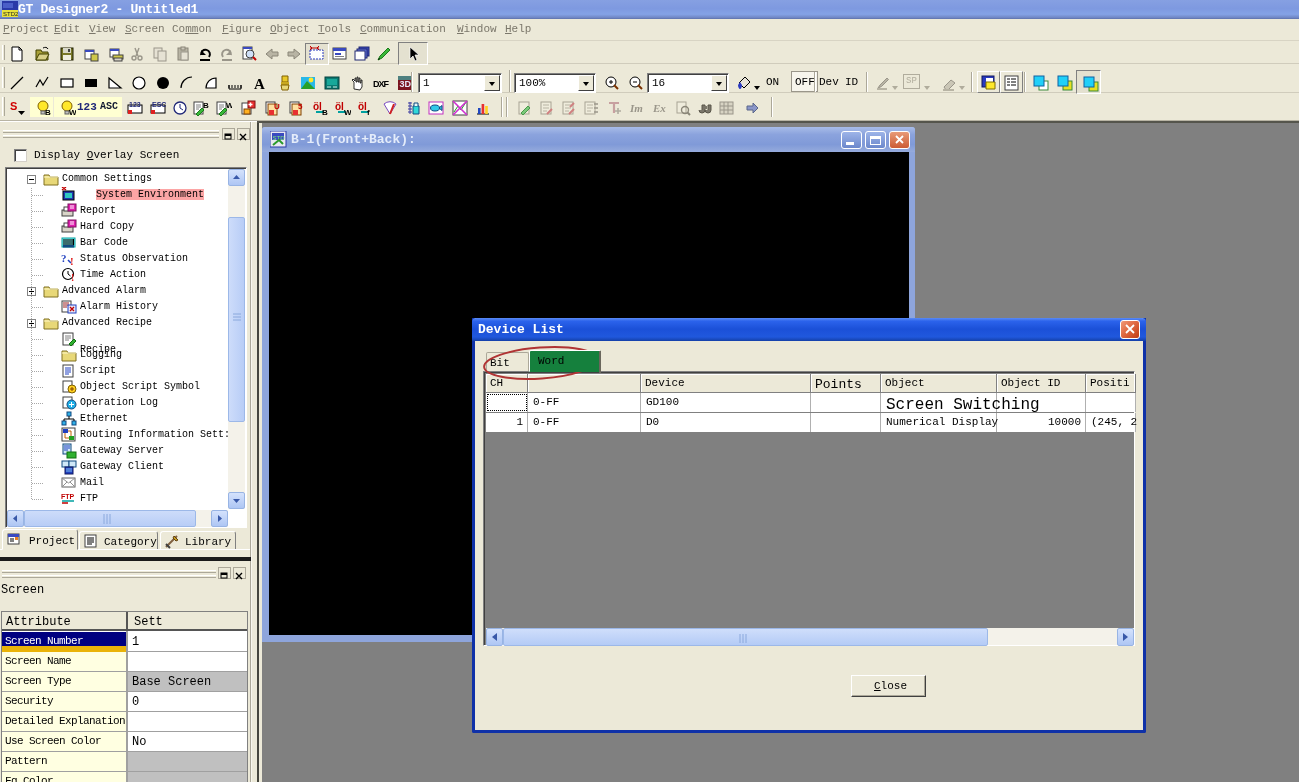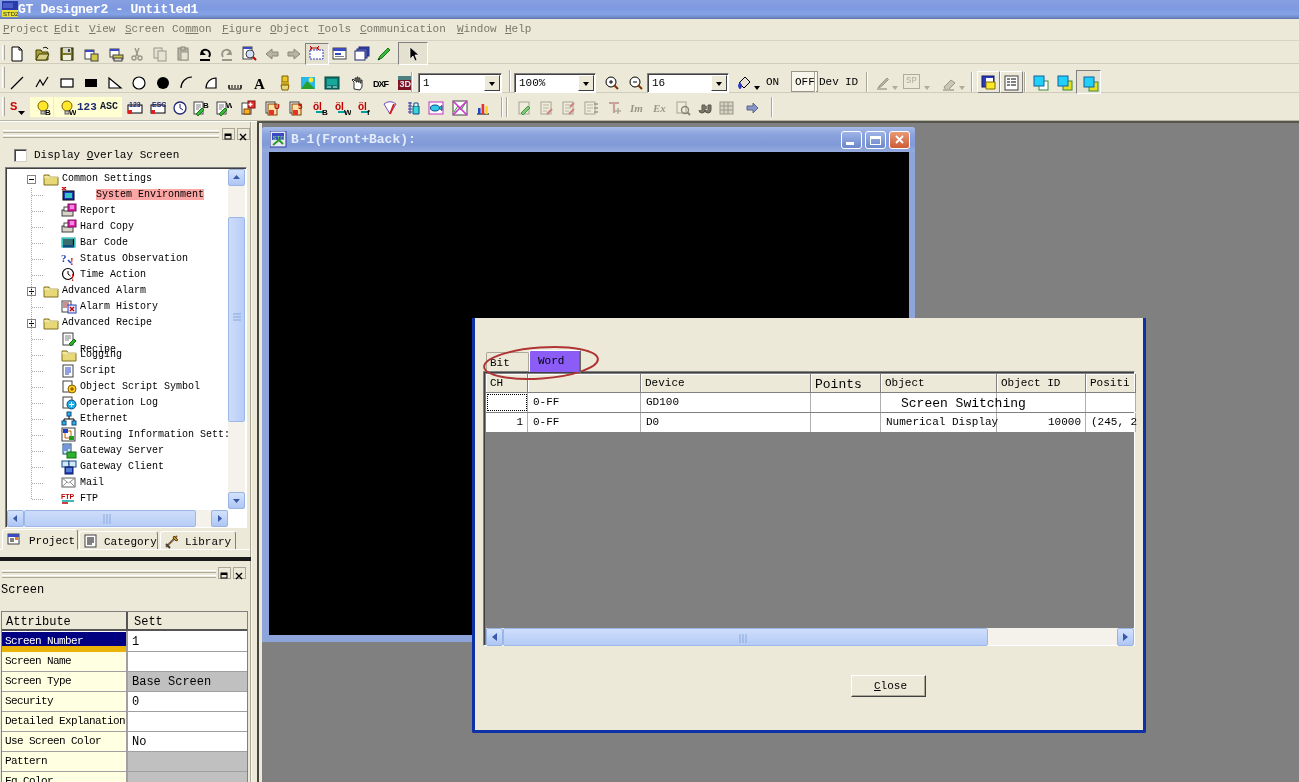--- a/index.html
+++ b/index.html
@@ -894,24 +894,30 @@
     </div>
     <div class="abs" style="left:0;top:160px;width:124px;height:20px;background:#ffffe1;border-bottom:1px solid #a0a0a0;">
       <div class="abs mono" style="left:3px;top:3px;font-size:11px;letter-spacing:-0.6px;color:#000;white-space:nowrap;overflow:hidden;width:120px;">Fg Color</div>
     </div>
     <div class="abs" style="left:126px;top:160px;width:119px;height:20px;background:#c0c0c0;border-bottom:1px solid #a0a0a0;">
       <div class="abs mono" style="left:4px;top:3px;font-size:12px;color:#000;"></div>
     </div>
     <div class="abs" style="left:124px;top:19px;width:2px;height:152px;background:#a0a0a0;"></div>
   </div>
 <div class="abs" style="left:472px;top:318px;width:674px;height:415px;background:#ece9d8;border:3px solid #0f31a8;border-top:none;border-radius:0 0 2px 2px;">
+    <div class="abs" style="left:-3px;top:0px;width:674px;height:23px;background:linear-gradient(180deg,#5a8af4 0%,#2b63ec 14%,#1b50d8 48%,#2058dd 82%,#1440a8 100%);border-radius:4px 4px 0 0;">
+ <div class="abs mono" style="left:6px;top:4px;font-size:13px;font-weight:bold;color:#fff;">Device List</div>
+ <div class="abs" style="left:648px;top:2px;width:20px;height:19px;background:linear-gradient(135deg,#f09a7a,#e06a42 45%,#c03a12);border:1px solid #fff;border-radius:3px;"><svg width="18" height="17">
+          <path d="M5 4l8 8M13 4l-8 8" stroke="#fff" stroke-width="1.8"></path>
+        </svg></div>
+</div>
 <div class="abs" style="left:11px;top:34px;width:43px;height:20px;background:#ece9d8;border:1px solid #aca899;border-bottom:none;border-radius:2px 2px 0 0;">
  <div class="abs mono" style="left:3px;top:4px;font-size:11px;color:#000;">Bit</div>
     </div>
-<div class="abs" style="left:54px;top:32px;width:52px;height:22px;background:#8b5cf6;border:1px solid;border-color:#fff #808080 transparent #fff;border-radius:2px 2px 0 0;z-index:2;">
+<div class="abs" style="left:54px;top:32px;width:72px;height:22px;background:#15803d;border:1px solid;border-color:#fff #808080 transparent #fff;border-radius:2px 2px 0 0;z-index:2;">
  <div class="abs mono" style="left:8px;top:4px;font-size:11px;color:#000;">Word</div>
       <div class="abs" style="right:-1px;top:0;width:2px;height:22px;background:#6a675c;"></div>
     </div>
 <div class="abs" style="left:8px;top:53px;width:652px;height:275px;background:#808080;border:1px solid;border-color:#808080 #fff #fff #808080;box-shadow:inset 1px 1px 0 #404040;">
       <div class="abs" style="left:2px;top:2px;width:648px;height:19px;background:#ece9d8;">
         <div class="abs" style="left:0px;top:0;width:42px;height:19px;border-right:1px solid #808080;border-bottom:1px solid #808080;box-shadow:inset 1px 1px 0 #fff;">
           <div class="abs mono" style="left:4px;top:3px;font-size:11px;color:#000;">CH</div>
         </div>
         <div class="abs" style="left:42px;top:0;width:113px;height:19px;border-right:1px solid #808080;border-bottom:1px solid #808080;box-shadow:inset 1px 1px 0 #fff;">
           <div class="abs mono" style="left:4px;top:3px;font-size:11px;color:#000;"></div>
@@ -939,21 +945,21 @@
         <div class="abs" style="left:42px;top:0;width:113px;height:19px;border-right:1px solid #b0b0b0;">
           <div class="abs mono" style="left:5px;top:3px;font-size:11px;color:#000;white-space:nowrap;">0-FF</div>
         </div>
         <div class="abs" style="left:155px;top:0;width:170px;height:19px;border-right:1px solid #b0b0b0;">
           <div class="abs mono" style="left:5px;top:3px;font-size:11px;color:#000;white-space:nowrap;">GD100</div>
         </div>
         <div class="abs" style="left:325px;top:0;width:70px;height:19px;border-right:1px solid #b0b0b0;">
           <div class="abs mono" style="left:5px;top:3px;font-size:11px;color:#000;white-space:nowrap;"></div>
         </div>
         <div class="abs" style="left:395px;top:0;width:116px;height:19px;border-right:1px solid #b0b0b0;">
-          <div class="abs mono" style="left:20px;top:3px;font-size:13px;color:#000;white-space:nowrap;">Screen Switching</div>
+          <div class="abs mono" style="left:5px;top:3px;font-size:16px;color:#000;white-space:nowrap;">Screen Switching</div>
         </div>
         <div class="abs" style="left:511px;top:0;width:89px;height:19px;border-right:1px solid #b0b0b0;">
           <div class="abs mono" style="left:5px;top:3px;font-size:11px;color:#000;white-space:nowrap;"></div>
         </div>
         <div class="abs" style="left:600px;top:0;width:50px;height:19px;border-right:1px solid #b0b0b0;">
           <div class="abs mono" style="left:5px;top:3px;font-size:11px;color:#000;white-space:nowrap;"></div>
         </div>
       </div>
       <div class="abs" style="left:2px;top:41px;width:648px;height:20px;background:#fff;border-bottom:1px solid #808080;">
         <div class="abs" style="left:0px;top:0;width:42px;height:19px;border-right:1px solid #b0b0b0;">

